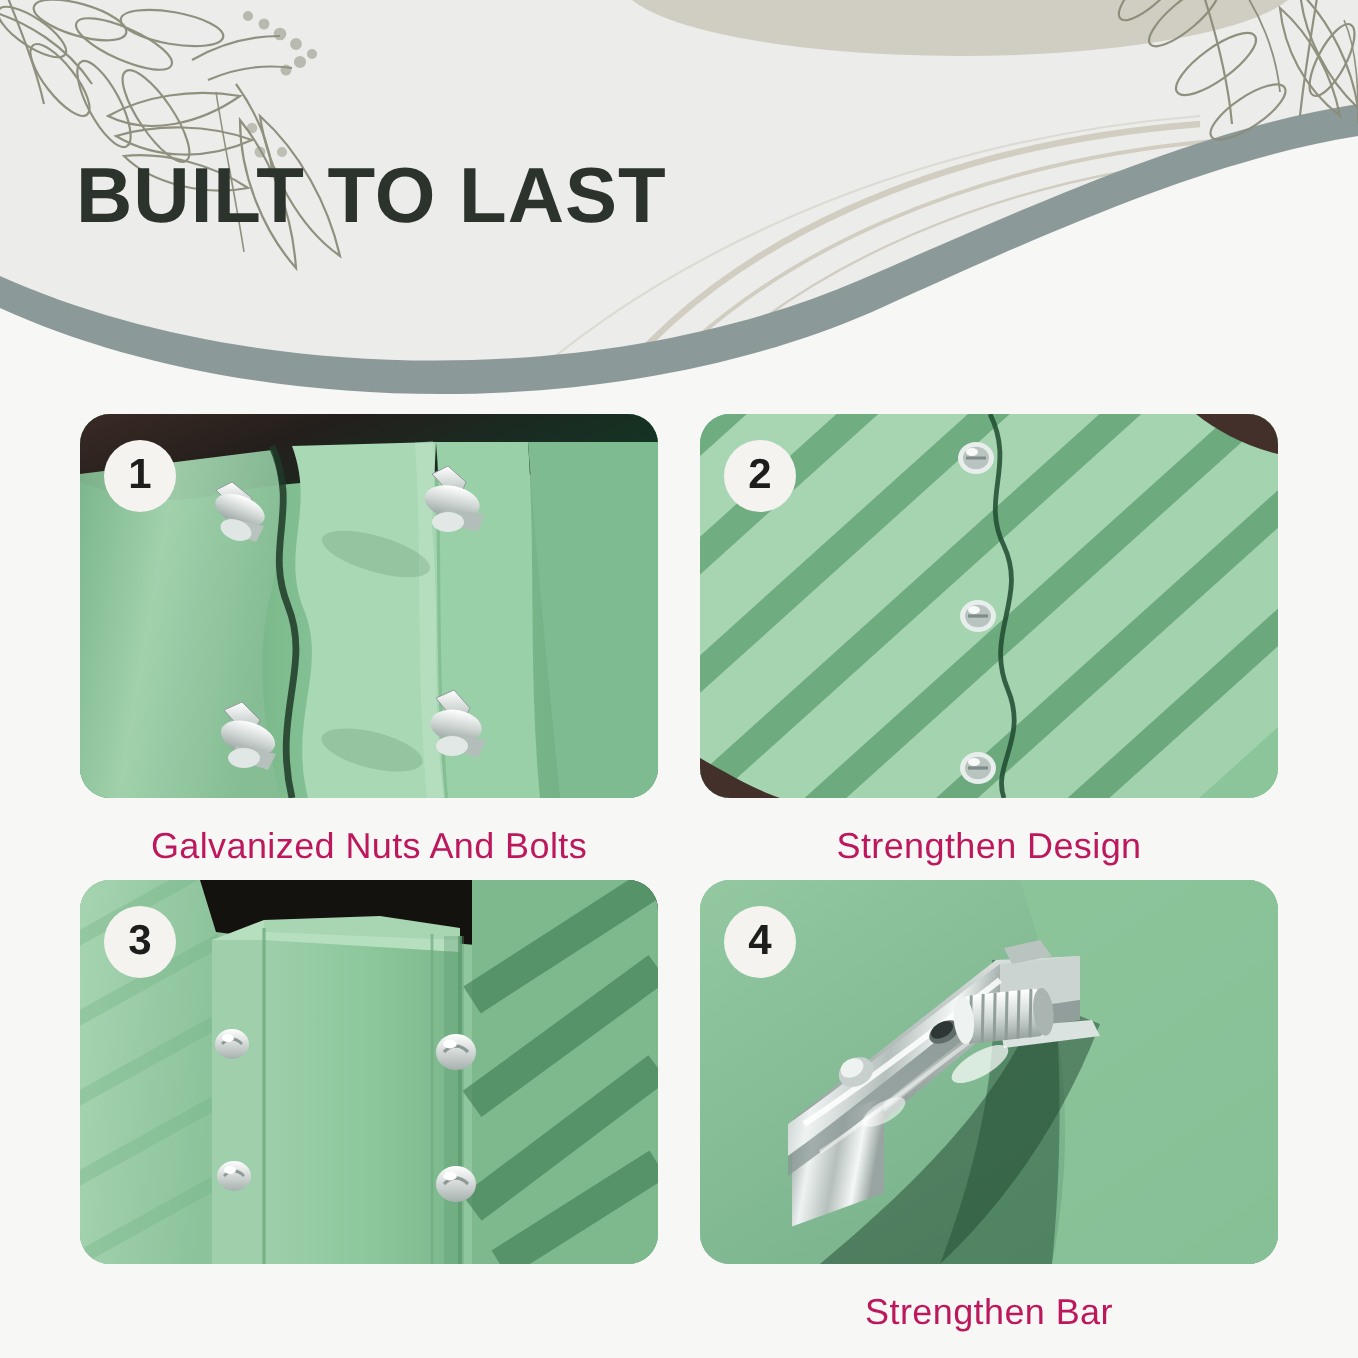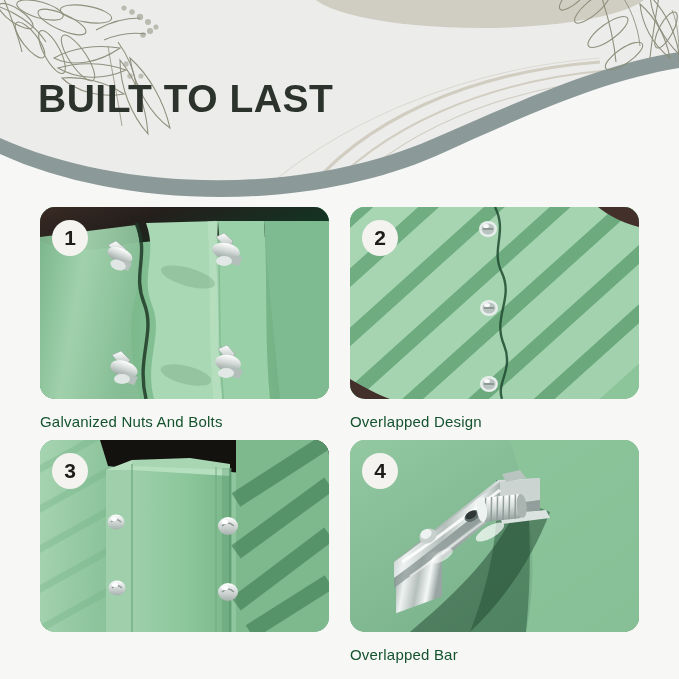--- a/index.html
+++ b/index.html
@@ -38,23 +38,23 @@
   .badge{
     position:absolute;left:12px;top:13px;
     width:36px;height:36px;border-radius:50%;
     background:#f4f3f0;
     display:flex;align-items:center;justify-content:center;
     font-size:21px;font-weight:bold;color:#1d1d1b;
     z-index:9;
     font-family:"Liberation Sans", sans-serif;
   }
   .caption{
-    width:289px;
+    width:289px;text-align:center;
     margin-top:14px;
-    font-size:15px;color:#14532d;font-weight:normal;
+    font-size:18px;color:#be185d;font-weight:normal;
     letter-spacing:.2px;
     font-family:"Liberation Sans", sans-serif;
   }
   .ph-svg{position:absolute;left:0;top:0;}
 </style>
 </head>
 <body>
 
 <div class="page">
 
@@ -291,21 +291,21 @@
             <g>
               <ellipse cx="139" cy="177" rx="9" ry="8" fill="#e8eeec"></ellipse>
               <ellipse cx="139" cy="177" rx="6.5" ry="5.6" fill="#b9c4c1"></ellipse>
               <path d="M134,177 h10" stroke="#7e8b88" stroke-width="1.6"></path>
               <ellipse cx="137" cy="174" rx="3" ry="2" fill="#ffffff" opacity="0.9"></ellipse>
             </g>
           </g>
         </svg>
         <div class="badge">2</div>
       </div>
-      <div class="caption">Overlapped Design</div>
+      <div class="caption">Strengthen Design</div>
     </div>
 
     <div class="cell c3">
       <div class="photo">
         <svg class="ph-svg" width="289" height="192" viewBox="0 0 289 192">
           <defs>
             <linearGradient id="g3left" x1="0" y1="0" x2="1" y2="0.2">
               <stop offset="0" stop-color="#a6d4b1"></stop>
                 <stop offset="1" stop-color="#8cc39b"></stop>
             </linearGradient>
@@ -466,17 +466,17 @@
                 <ellipse cx="132" cy="68" rx="5" ry="12" fill="#eef3f2"></ellipse>
                 <ellipse cx="172" cy="68" rx="5" ry="12" fill="#aab5b2"></ellipse>
               </g>
             </g>
 
             <path d="M152,34 L170,30 L176,38 L156,42 Z" fill="#b9c3c0"></path>
           </g>
         </svg>
         <div class="badge">4</div>
       </div>
-      <div class="caption">Overlapped Bar</div>
+      <div class="caption">Strengthen Bar</div>
     </div>
 
   </div>
 </div>
 
 </body></html>

